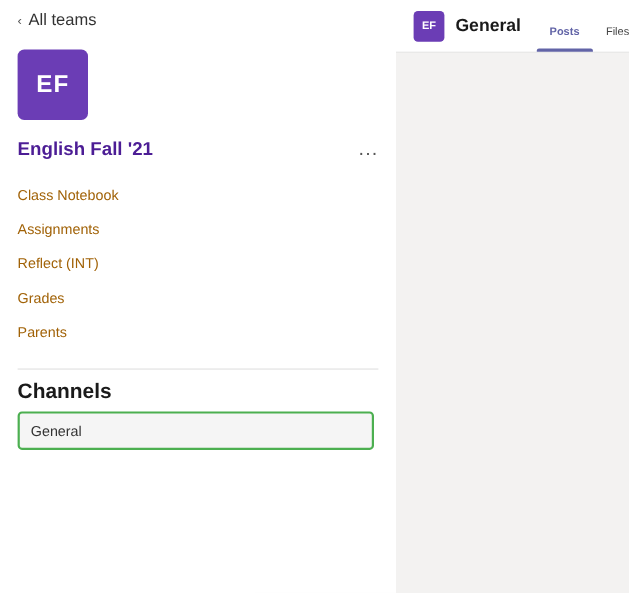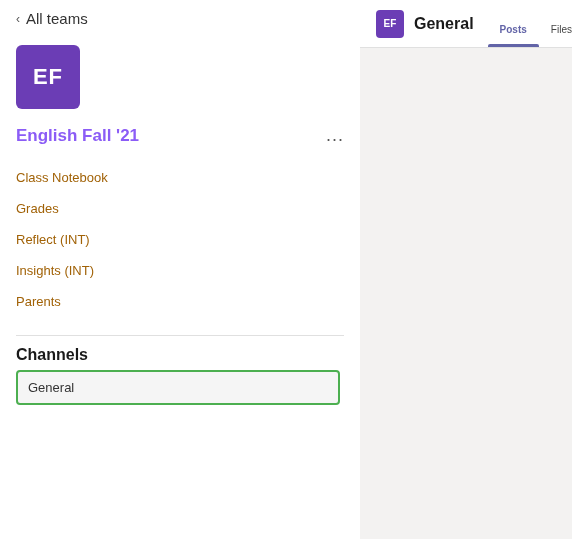--- a/index.html
+++ b/index.html
@@ -68,21 +68,21 @@
     .team-header {
       display: flex;
       align-items: center;
       justify-content: space-between;
       padding: 0 16px 16px 16px;
     }
 
     .team-name {
       font-size: 17px;
       font-weight: 700;
-      color: #8b5cf6;
+      color: #4c1d95;
     }
 
     .team-menu-dots {
       font-size: 18px;
       color: #555;
       cursor: pointer;
       letter-spacing: 1px;
     }
 
     .nav-list {
@@ -101,21 +101,21 @@
       border: none;
       border-top: 1px solid #e0e0e0;
       margin: 10px 16px;
     }
 
     .channels-section {
       padding: 0 16px 8px 16px;
     }
 
     .channels-label {
-      font-size: 16px;
+      font-size: 19px;
       font-weight: 700;
       color: #1a1a1a;
       margin-bottom: 6px;
     }
 
     .channel-item {
       padding: 8px 10px;
       font-size: 13px;
       color: #333;
       cursor: pointer;
@@ -220,23 +220,23 @@
     <span class="team-avatar-text">EF</span>
   </div>
 
   <div class="team-header">
     <span class="team-name">English Fall '21</span>
     <span class="team-menu-dots">...</span>
   </div>
 
   <ul class="nav-list">
     <li class="nav-item">Class Notebook</li>
+    <li class="nav-item">Assignments</li>
+    <li class="nav-item">Reflect (INT)</li>
     <li class="nav-item">Grades</li>
-    <li class="nav-item">Reflect (INT)</li>
-    <li class="nav-item">Insights (INT)</li>
     <li class="nav-item">Parents</li>
   </ul>
 
   <hr class="divider">
 
   <div class="channels-section">
     <div class="channels-label">Channels</div>
     <div class="channel-item">General</div>
   </div>
 </div>

